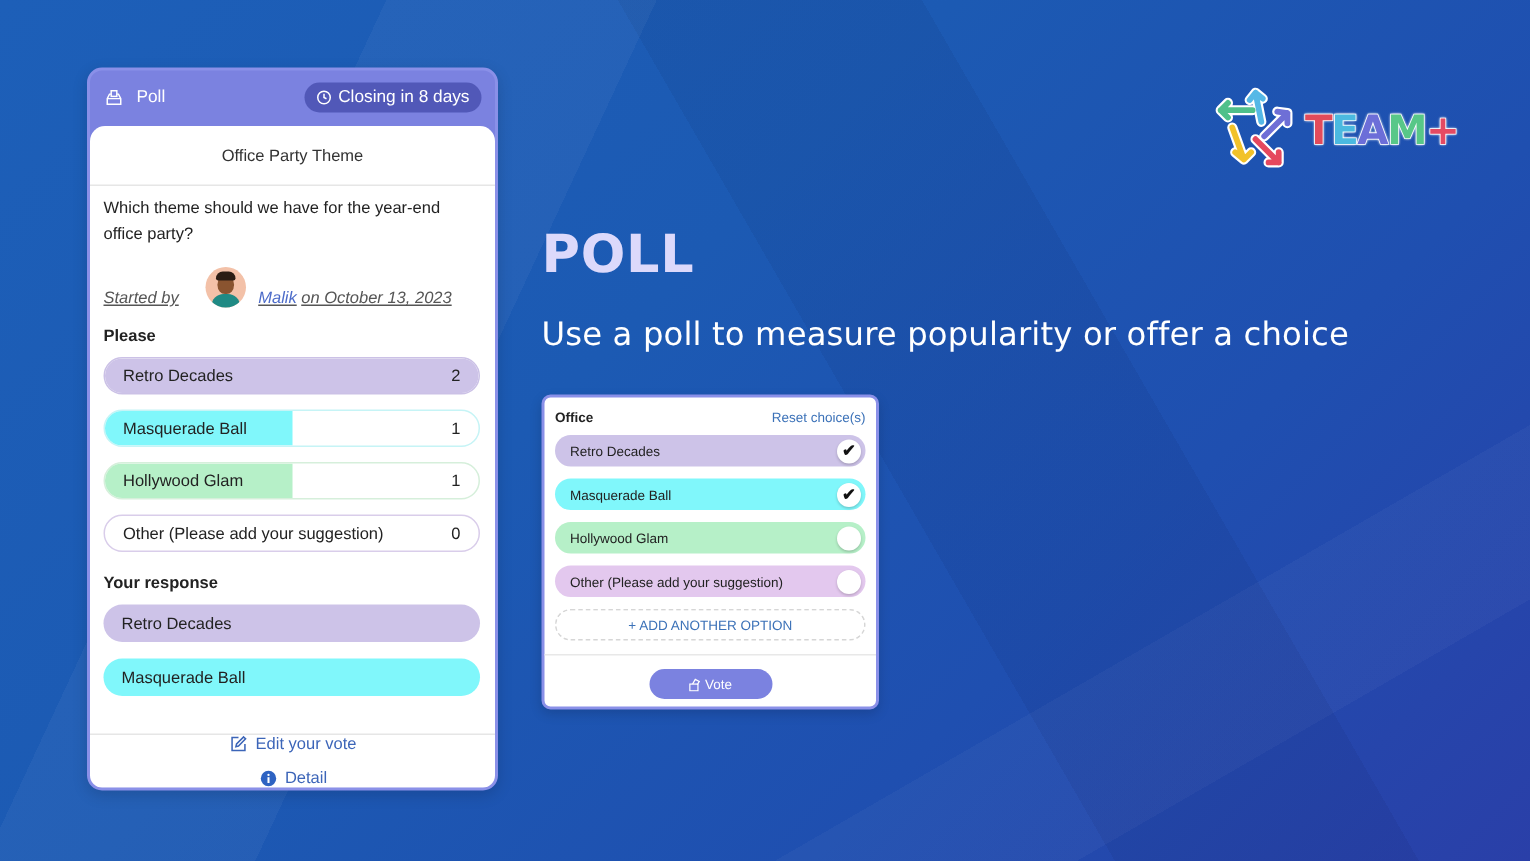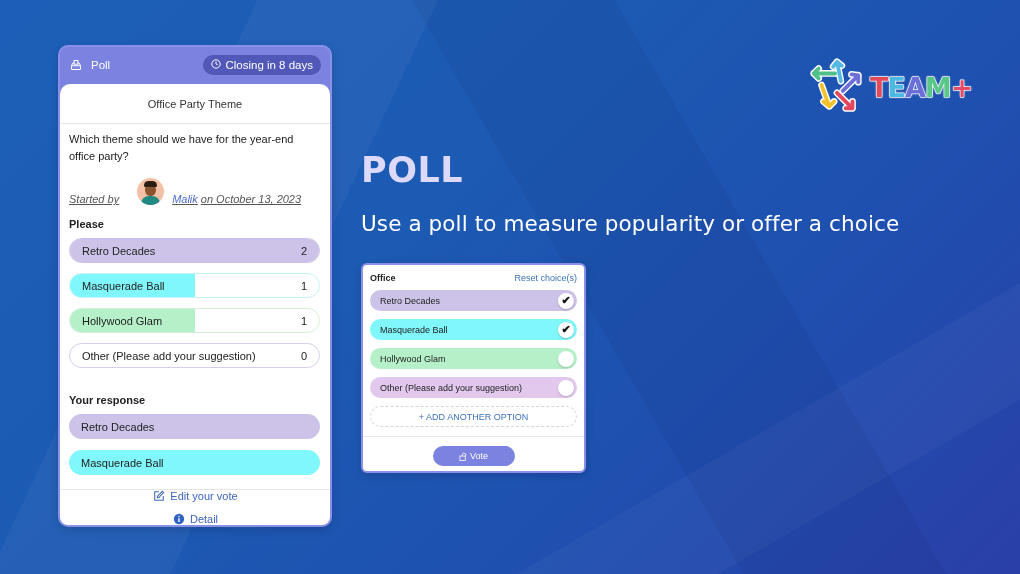--- a/index.html
+++ b/index.html
@@ -19,21 +19,21 @@
 
   
   .poll-card {
     position: absolute; left: 58px; top: 45px; width: 274px; height: 482px;
     background: #7b82e0; border-radius: 10px; border: 2px solid #8a90e8;
     box-shadow: 0 3px 10px rgba(0,0,0,0.15);
   }
   .pc-header { height: 36px; display: flex; align-items: center; justify-content: space-between; padding: 0 9px 0 10px; }
   .pc-header-left { display: flex; align-items: center; gap: 9px; color: #fff; font-size: 11.5px; }
   .pc-header-left svg { width: 12px; height: 12px; }
-  .closing-badge { background: #5158b8; color: #fff; font-size: 11.5px; padding: 4px 8px; border-radius: 11px; display: flex; gap: 4px; }
+  .closing-badge { background: #5158b8; color: #fff; font-size: 11.5px; padding: 4px 8px; border-radius: 11px; display: flex; align-items: center; gap: 4px; }
   .closing-badge svg { width: 10px; height: 10px; }
   .pc-body { position: absolute; left: 0; right: 0; top: 37px; bottom: 0; background: #fff; border-radius: 10px 10px 8px 8px; }
   .pc-title { height: 40px; display: flex; align-items: center; justify-content: center; font-size: 11px; color: #333; border-bottom: 1px solid #e6e6e6; }
   .pc-question { padding: 7px 9px 0 9px; font-size: 11px; line-height: 17px; color: #222; }
   .started { display: flex; align-items: flex-end; padding: 10px 9px 0 9px; font-size: 11px; font-style: italic; color: #555; height: 40px; text-decoration: underline; }
   .avatar { width: 27px; height: 27px; border-radius: 50%; background: #f3c1a8; margin: 0 8px 0 18px; position: relative; overflow: hidden; }
   .avatar .head { position: absolute; left: 8px; top: 5px; width: 11px; height: 13px; background: #8a5430; border-radius: 50% 50% 45% 45%; }
   .avatar .hair { position: absolute; left: 7px; top: 3px; width: 13px; height: 6px; background: #2c1d14; border-radius: 6px 6px 2px 2px; }
   .avatar .body { position: absolute; left: 4px; top: 18px; width: 19px; height: 12px; background: #1f8a84; border-radius: 8px 8px 0 0; }
   .author { color: #4c6bc9; margin-right: 3px; }
@@ -44,21 +44,21 @@
     display: flex; align-items: center; justify-content: space-between; padding: 0 12px; font-size: 11px; color: #222;
     border: 1px solid #e3e3ee; background: #fff;
   }
   .result-row .fill { position: absolute; left: 0; top: 0; bottom: 0; }
   .result-row span { position: relative; }
   .rr1 { margin-top: 8px; border-color: #cbc1e6; }
   .rr2, .rr3, .rr4 { margin-top: 10px; }
   .rr2 { border-color: #c6f4f6; }
   .rr3 { border-color: #d6efdb; }
   .rr4 { border-color: #d9cdea; }
-  .response-label { margin-top: 26px; }
+  .response-label { margin-top: 15px; }
   .resp-row { margin: 8px 10px 0 9px; height: 25px; border-radius: 13px; display: flex; align-items: center; padding: 0 12px; font-size: 11px; color: #222; }
   .resp-row + .resp-row { margin-top: 11px; }
   .pc-footer { position: absolute; left: 0; right: 0; bottom: 0; height: 36px; border-top: 1px solid #e6e6e6; display: flex; align-items: center; justify-content: space-between; padding: 0 11px 0 12px; font-size: 11px; color: #3c65b8; flex-direction: column; }
   .pc-footer .fbtn { display: flex; align-items: center; gap: 5px; }
   .pc-footer svg { width: 12px; height: 12px; }
 
   
   .logo { position: absolute; left: 808px; top: 58px; display: flex; align-items: center; gap: 4px; }
   .logo-mark { width: 58px; height: 58px; }
   .logo-text { font-family: "DejaVu Sans", sans-serif; font-weight: bold; font-size: 27px; letter-spacing: -1px;

